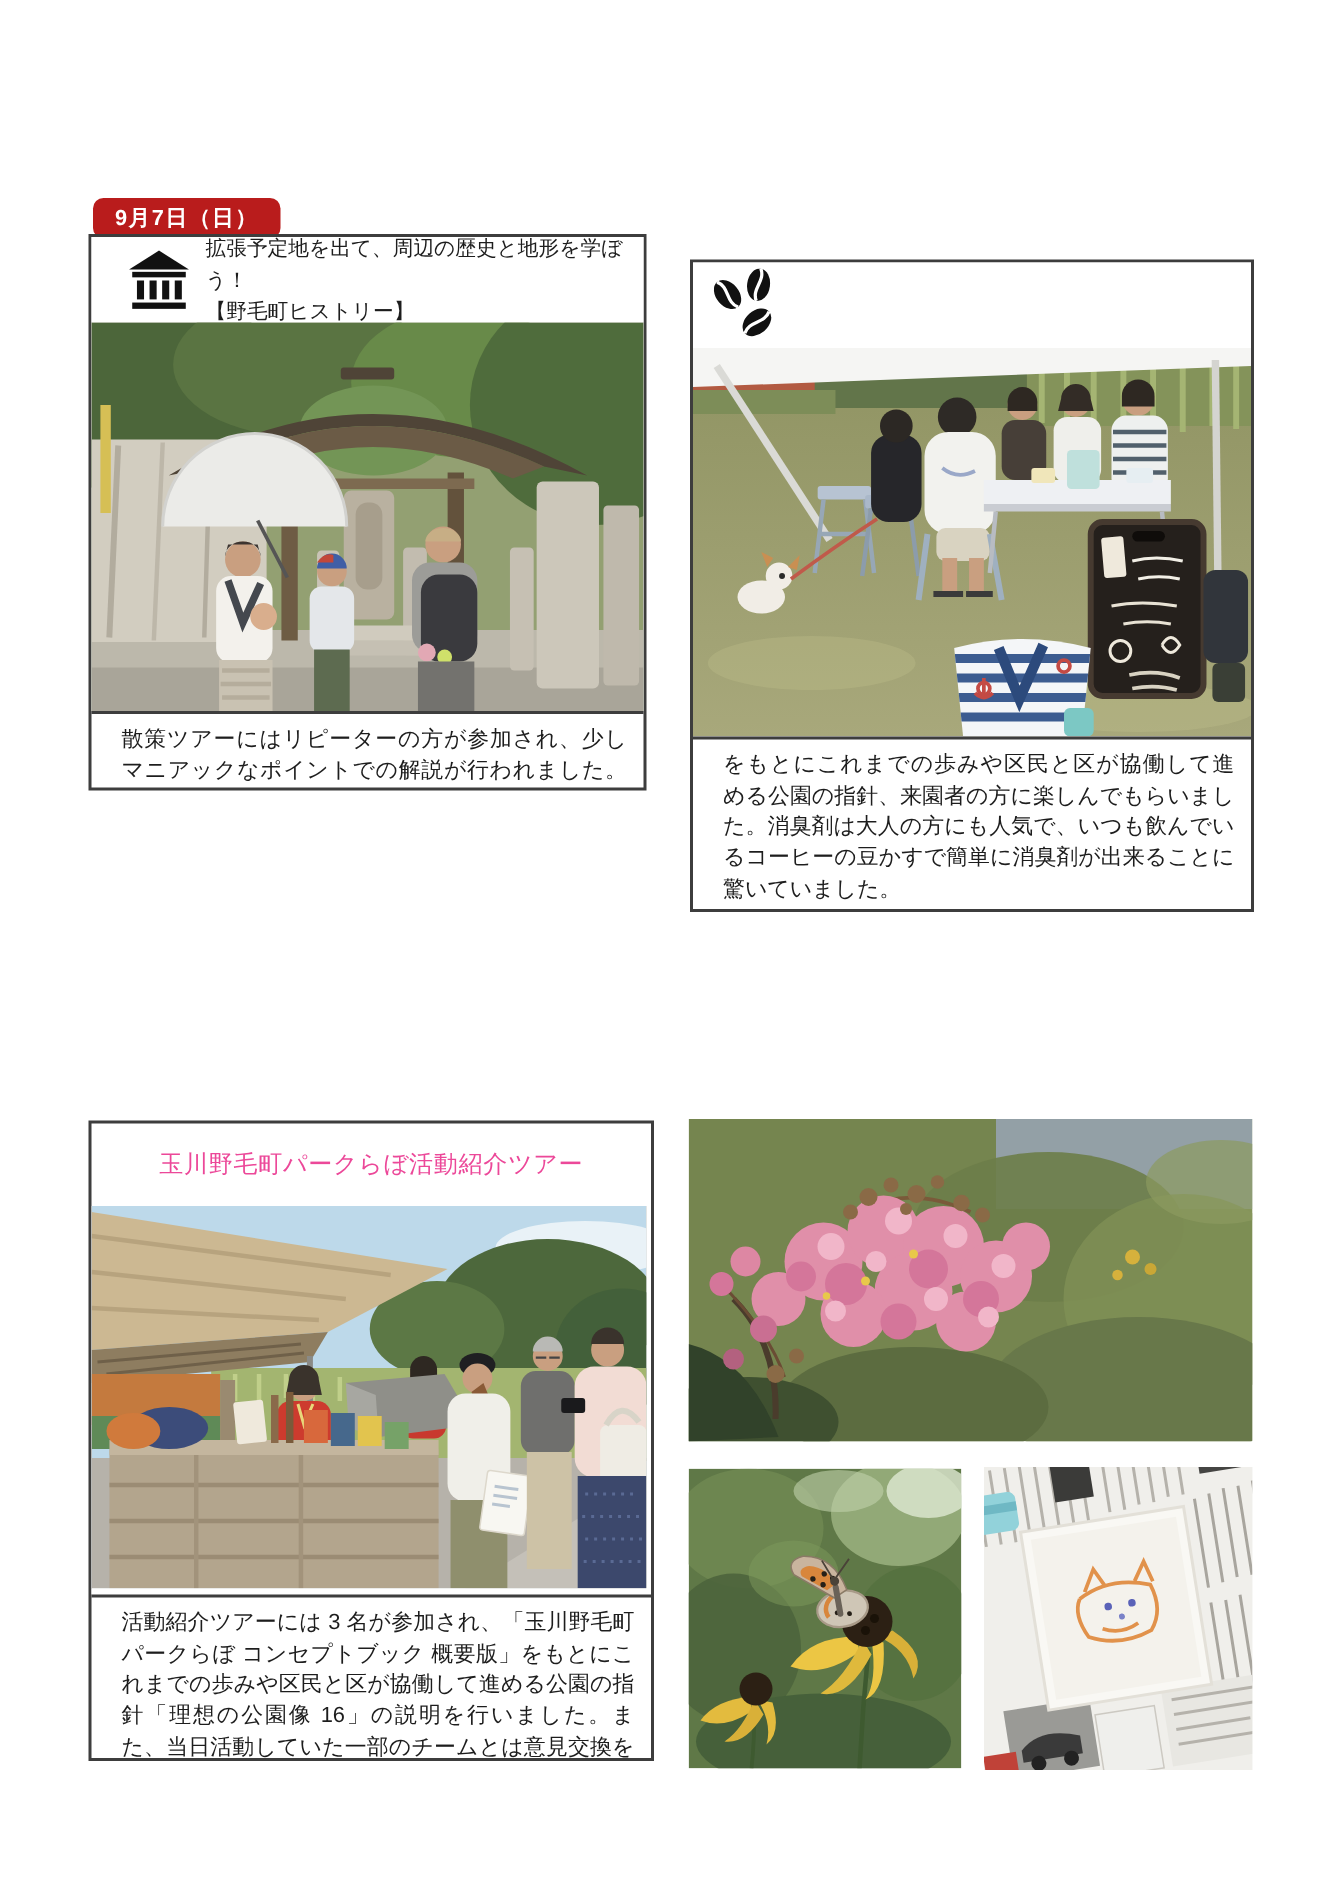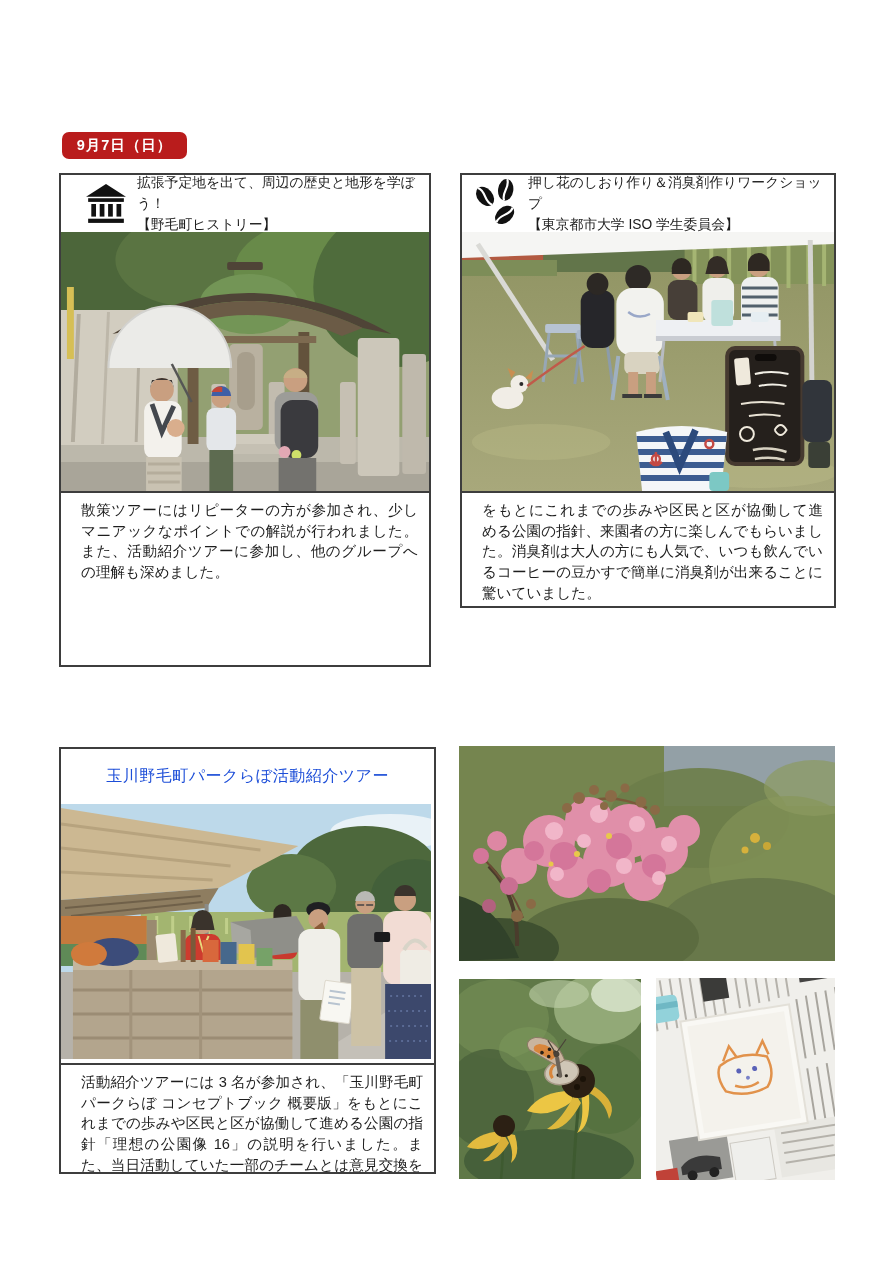--- a/index.html
+++ b/index.html
@@ -11,41 +11,41 @@
   .date-badge{
     position:absolute;left:62px;top:132px;width:125px;height:27px;
     background:#b91c1c;border-radius:7px;color:#fff;font-weight:bold;
     font-size:14.5px;display:flex;align-items:center;justify-content:center;
     letter-spacing:1px;
   }
   .card{
     position:absolute;background:#fff;border:2px solid #3d3d3d;
     box-sizing:border-box;display:flex;flex-direction:column;
   }
-  #card-history{left:59px;top:173px;width:372px;height:494px;justify-content:center;}
+  #card-history{left:59px;top:156px;width:372px;height:371px;justify-content:center;}
   #card-workshop{left:460px;top:173px;width:376px;height:435px;}
   #card-tour{left:59px;top:747px;width:377px;height:427px;}
   .card-header{
     flex:none;height:57px;display:flex;align-items:center;
     padding:0 6px 0 0;box-sizing:border-box;background:#fff;
   }
   .hdr-icon{flex:none;display:flex;align-items:center;justify-content:center;}
   .hdr-icon.museum{width:42px;height:42px;margin-left:24px;margin-right:10px;}
   .hdr-icon.beans{width:50px;height:50px;margin-left:10px;margin-right:6px;}
   .hdr-title{font-size:13.8px;line-height:21px;color:#1d1d1d;}
   .photo{flex:none;height:259px;overflow:hidden;background:#cfcfc8;}
   .photo svg{display:block;width:100%;height:100%;}
   .card-text{
     flex:1;border-top:2px solid #3d3d3d;padding:7px 11px 0 20px;
     font-size:14.6px;line-height:1.42;color:#1d1d1d;overflow:hidden;
     text-align:justify;
   }
   #card-tour .tour-title{
     flex:none;height:55px;display:flex;align-items:center;justify-content:center;
-    font-size:16px;color:#1d4ed8;letter-spacing:0.5px;
+    font-size:16px;color:#ec4899;letter-spacing:0.5px;
   }
   #card-tour .photo{height:255px;margin-right:3px;}
   #card-tour .spacer{flex:none;height:4px;background:#fff;}
   .photo-free{position:absolute;overflow:hidden;}
   .photo-free svg{display:block;width:100%;height:100%;}
   #photo-crape{left:459px;top:746px;width:376px;height:215px;}
   #photo-butterfly{left:459px;top:979px;width:182px;height:200px;}
   #photo-pressed{left:656px;top:978px;width:179px;height:202px;}
 </style>
 </head>
@@ -142,24 +142,20 @@
           </g>
           <g transform="translate(31 10) rotate(8)">
             <ellipse rx="7" ry="10" fill="#111"></ellipse>
             <path d="M0 -10 C4 -3 -4 3 0 10" stroke="#fff" stroke-width="2" fill="none"></path>
           </g>
           <g transform="translate(30 33) rotate(48)">
             <ellipse rx="7" ry="10" fill="#111"></ellipse>
             <path d="M0 -10 C4 -3 -4 3 0 10" stroke="#fff" stroke-width="2" fill="none"></path>
           </g>
         </svg>
-      </span>
-      <span class="hdr-title">
-        <span>押し花のしおり作り＆消臭剤作りワークショップ</span><br>
-        <span>【東京都市大学 ISO 学生委員会】</span>
       </span>
     </div>
     <div class="photo">
       <svg viewBox="0 0 376 259" preserveAspectRatio="none">
         <defs>
           <linearGradient id="grassB" x1="0" y1="0" x2="0" y2="1">
             <stop offset="0" stop-color="#8f9362"></stop>
               <stop offset="1" stop-color="#a8a87b"></stop>
           </linearGradient>
           <clipPath id="bagB">

